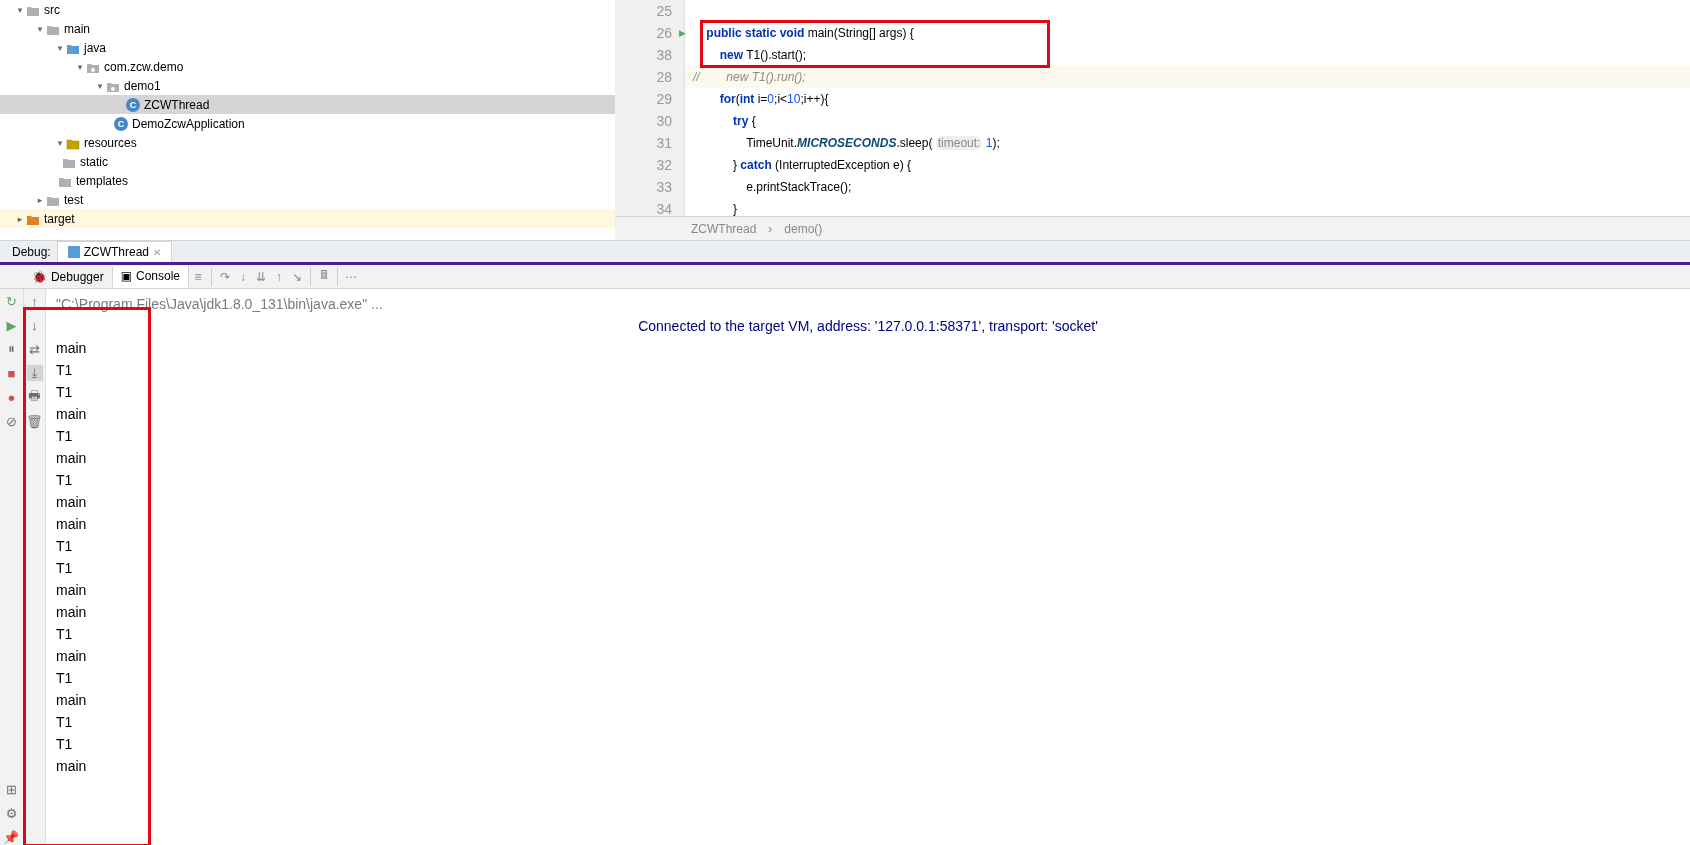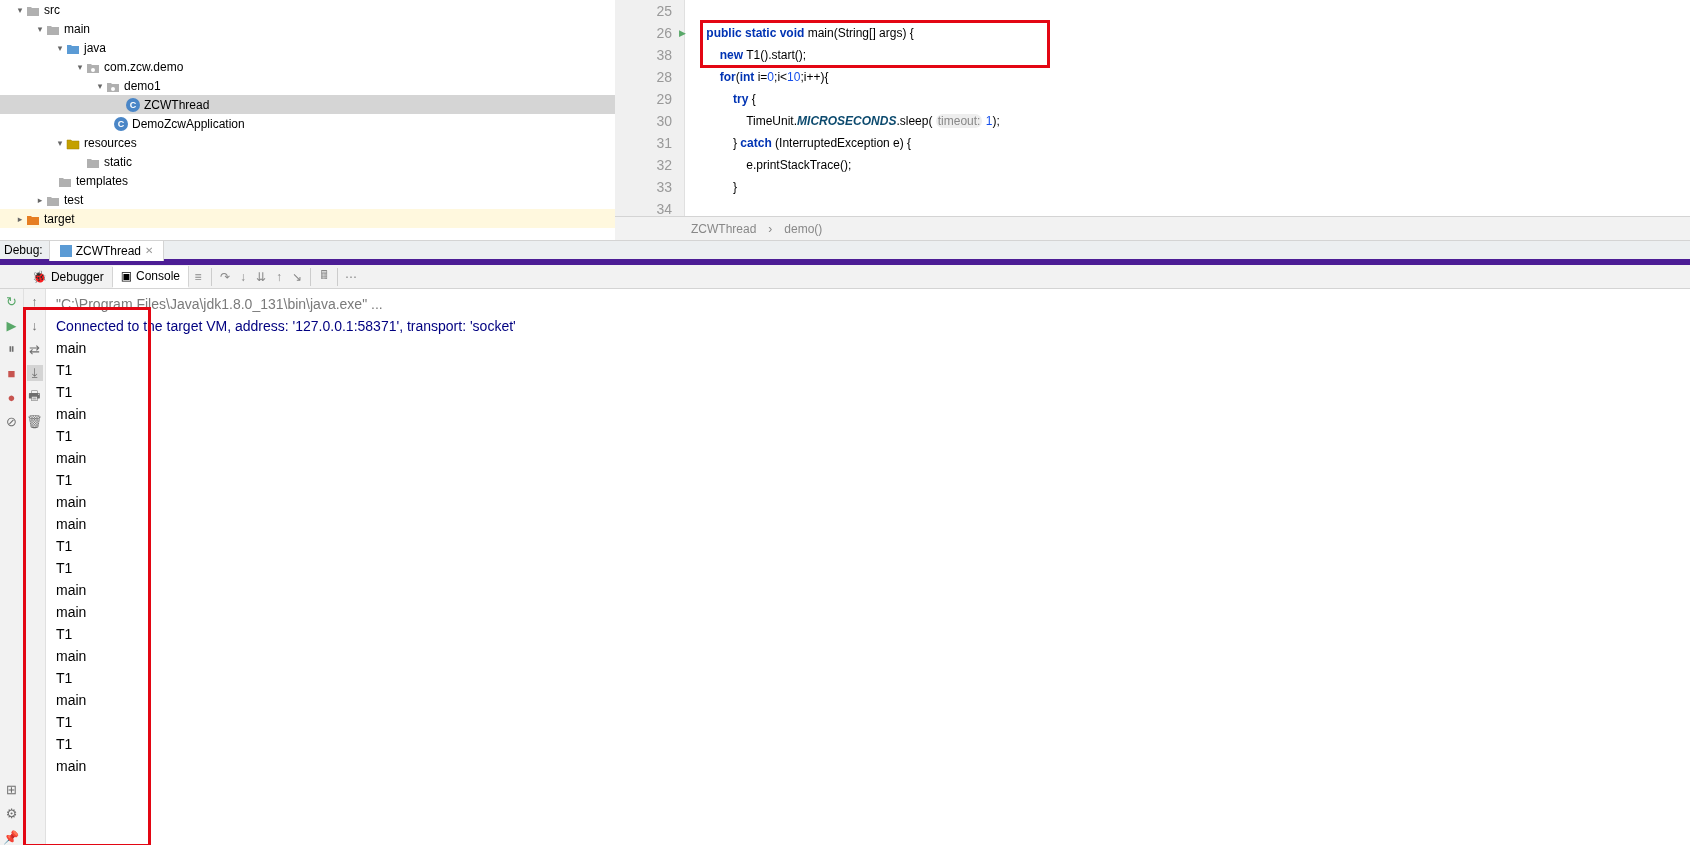--- a/index.html
+++ b/index.html
@@ -25,32 +25,32 @@
 .code-row { height:22px; white-space:pre; padding-left:8px; position:relative; }
 .code-row.hl { background:#fcfaed; }
 .kw { color:#0033b3; font-weight:bold; }
 .fld { color:#0c4a6e; font-style:italic; font-weight:bold; }
 .cmt { color:#8c8c8c; font-style:italic; }
 .num { color:#1750eb; }
 .txt { color:#000; }
 .hint { background:#eee; color:#888; padding:0 2px; border-radius:8px; }
 .redbox1 { position:absolute; border:3px solid #e30613; left:700px; top:20px; width:350px; height:48px; pointer-events:none; z-index:5; }
 .redbox2 { position:absolute; border:3px solid #e30613; left:23px; top:307px; width:128px; height:540px; pointer-events:none; z-index:5; }
-.debug-label { height:24px; background:#eceff1; display:flex; align-items:center; padding-left:4px; border-bottom:6px solid #4c1d95; }
+.debug-label { height:24px; background:#eceff1; display:flex; align-items:center; padding-left:12px; border-bottom:3px solid #4c1d95; }
 .debug-tab { background:#fff; padding:3px 10px; border:1px solid #d4d4d4; border-bottom:none; color:#000; margin-left:6px; position:relative; display:flex; align-items:center; gap:4px;}
 .tab-close { color:#999; font-size:10px; }
 .tool-row { height:24px; background:#f2f2f2; border-bottom:1px solid #d4d4d4; display:flex; align-items:center; }
 .left-gutter { width:24px; background:#f2f2f2; display:flex; flex-direction:column; align-items:center; padding-top:4px; gap:8px; border-right:1px solid #e0e0e0; }
 .left-gutter2 { width:22px; background:#f2f2f2; display:flex; flex-direction:column; align-items:center; padding-top:4px; gap:8px; border-right:1px solid #e0e0e0; }
 .gbtn { width:16px; height:16px; display:flex; align-items:center; justify-content:center; color:#6e6e6e; cursor:pointer; font-size:13px; }
 .gbtn.active { background:#d4d4d4; }
 .console-pane { flex:1; display:flex; }
 .console-out { flex:1; font-family:"JetBrains Mono","Consolas",monospace; font-size:14px; line-height:22px; padding:4px 10px; color:#000; }
 .console-out .path { color:#7a7a7a; }
-.console-out .conn { color:#000080; }
+.console-out .conn { color:#000080;text-align:center; }
 .subtab { padding:3px 8px; border-right:1px solid #d4d4d4; display:flex; align-items:center; gap:4px; }
 .subtab.active { background:#fff; border-bottom:2px solid #fff; }
 .tool-sep { width:1px; height:18px; background:#ccc; margin:0 4px; }
 .tool-ico { width:18px; height:18px; display:flex; align-items:center; justify-content:center; color:#888; font-size:12px; cursor:pointer; }
 .bottom { display:flex; flex-direction:column; height:604px; }
 .bottom-body { flex:1; display:flex; }
 </style>
 </head>
 <body>
 
@@ -101,21 +101,21 @@
         <span class="ci">C</span>
         <span>DemoZcwApplication</span>
       </div>
     <div class="tree-row" style="padding-left:54px">
         <span class="arrow">▾</span>
         <span class="folder-icon"><svg viewBox="0 0 14 12">
             <path fill="#c4a000" stroke="#a08000" stroke-width="0.5" d="M1 2h4l1 1h7v8H1z"></path>
           </svg></span>
         <span>resources</span>
       </div>
-    <div class="tree-row" style="padding-left:86px">
+    <div class="tree-row" style="padding-left:62px">
         <span class="folder-icon"><svg viewBox="0 0 14 12">
             <path fill="#b0b0b0" d="M1 2h4l1 1h7v8H1z"></path>
           </svg></span>
         <span>static</span>
       </div>
     <div class="tree-row" style="padding-left:58px">
         <span class="folder-icon"><svg viewBox="0 0 14 12">
             <path fill="#b0b0b0" d="M1 2h4l1 1h7v8H1z"></path>
           </svg></span>
         <span>templates</span>
@@ -150,20 +150,21 @@
         <div class="gutter-row">30</div>
         <div class="gutter-row">31</div>
         <div class="gutter-row">32</div>
         <div class="gutter-row">33</div>
         <div class="gutter-row">34</div>
       </div>
       <div class="code">
         <div class="code-row"></div>
         <div class="code-row">    <span class="kw">public static void</span><span class="txt"> main(String[] args) {</span></div>
         <div class="code-row">        <span class="kw">new</span><span class="txt"> T1().start();</span></div>
+        <div class="code-row hl"><span class="cmt">//        new T1().run();</span></div>
         <div class="code-row">        <span class="kw">for</span><span>(</span><span class="kw">int</span><span> i=</span><span class="num">0</span><span>;i&lt;</span><span class="num">10</span><span>;i++){</span></div>
         <div class="code-row">            <span class="kw">try</span><span> {</span></div>
         <div class="code-row">                <span>TimeUnit.</span><span class="fld">MICROSECONDS</span><span>.sleep( </span><span class="hint">timeout:</span><span class="num"> 1</span><span>);</span></div>
         <div class="code-row">            <span>} </span><span class="kw">catch</span><span> (InterruptedException e) {</span></div>
         <div class="code-row">                <span>e.printStackTrace();</span></div>
         <div class="code-row">            <span>}</span></div>
       </div>
     </div>
     <div class="crumb-bar">
       <span>ZCWThread</span>

